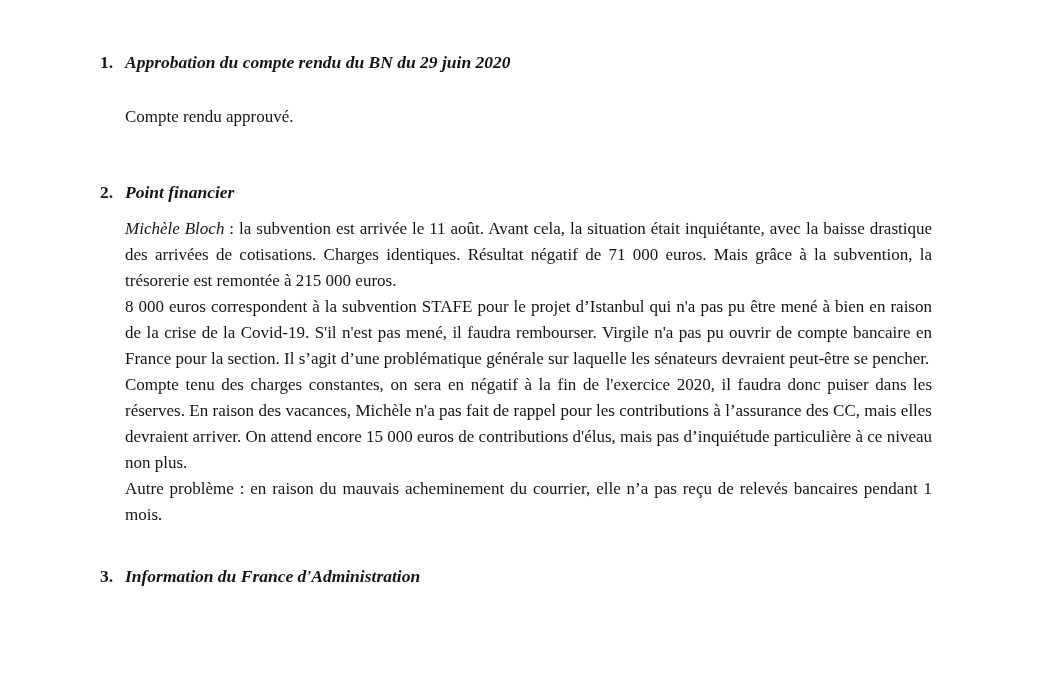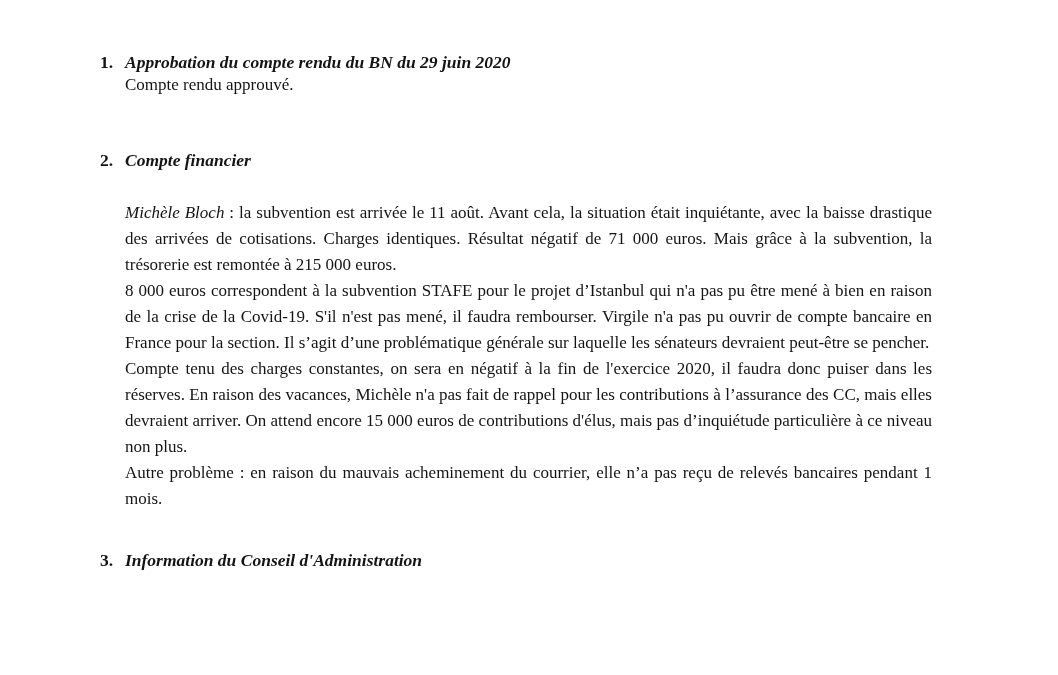--- a/index.html
+++ b/index.html
@@ -38,49 +38,49 @@
   .section-body {
     margin-left: 25px;
     font-size: 17px;
     line-height: 26px;
     text-align: justify;
   }
   .para { margin: 0; }
   .speaker { font-style: italic; }
 
   
-  .sec-0 .section-body { }
+  .sec-0 .section-body { margin-top: 32px; }
   .sec-1 { margin-top: 52px; }
-  .sec-1 .section-body { margin-top: 30px; }
+  .sec-1 .section-body { margin-top: 14px; }
   .sec-2 { margin-top: 38px; }
 </style>
 </head>
 <body>
 
 <main class="page">
     <section class="section sec-0">
       <h2 class="section-heading">
         <span class="section-number">1.</span>
         <span class="section-title">Approbation du compte rendu du BN du 29 juin 2020</span>
       </h2>
       <div class="section-body">
         <p class="para">Compte rendu approuvé.</p>
       </div>
     </section>
     <section class="section sec-1">
       <h2 class="section-heading">
         <span class="section-number">2.</span>
-        <span class="section-title">Compte financier</span>
+        <span class="section-title">Point financier</span>
       </h2>
       <div class="section-body">
         <p class="para"><em class="speaker">Michèle Bloch</em><span> :  </span><span>la subvention est arrivée le 11 août. Avant cela, la situation était inquiétante, avec la baisse drastique des arrivées de cotisations. Charges identiques. Résultat négatif de 71 000 euros. Mais grâce à la subvention, la trésorerie est remontée à 215 000 euros.</span></p>
         <p class="para">8 000 euros correspondent à la subvention STAFE pour le projet d’Istanbul qui n'a pas pu être mené à bien en raison de la crise de la Covid-19. S'il n'est pas mené, il faudra rembourser. Virgile n'a pas pu ouvrir de compte bancaire en France pour la section. Il s’agit d’une problématique générale sur laquelle les sénateurs devraient peut-être se pencher.</p>
         <p class="para">Compte tenu des charges constantes, on sera en négatif à la fin de l'exercice 2020, il faudra donc puiser dans les réserves. En raison des vacances, Michèle n'a pas fait de rappel pour les contributions à l’assurance des CC, mais elles devraient arriver. On attend encore 15 000 euros de contributions d'élus, mais pas d’inquiétude particulière à ce niveau non plus.</p>
         <p class="para">Autre problème : en raison du mauvais acheminement du courrier, elle n’a pas reçu de relevés bancaires pendant 1 mois.</p>
       </div>
     </section>
     <section class="section sec-2">
       <h2 class="section-heading">
         <span class="section-number">3.</span>
-        <span class="section-title">Information du Conseil d'Administration</span>
+        <span class="section-title">Information du France d'Administration</span>
       </h2>
     </section>
   </main>
 
 </body></html>

